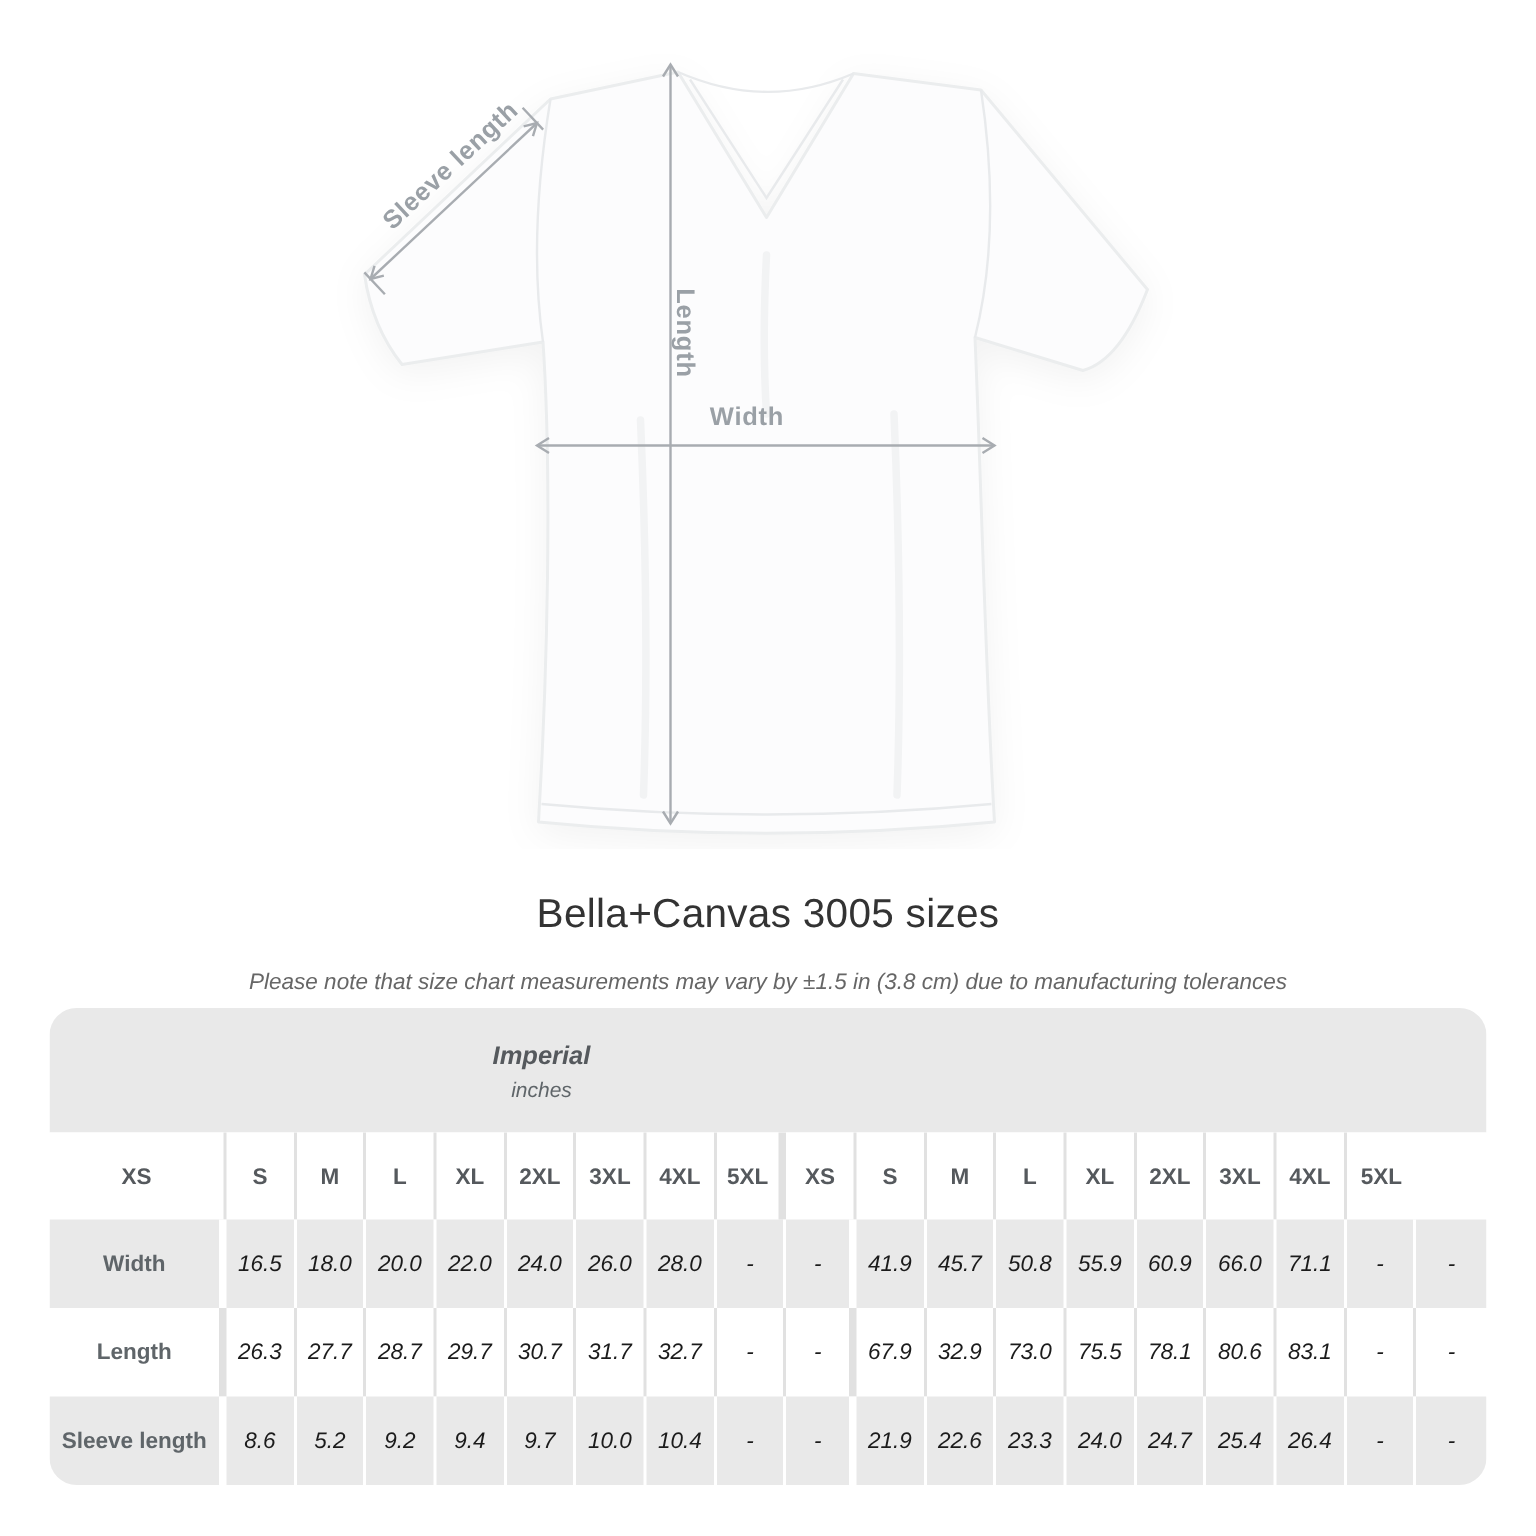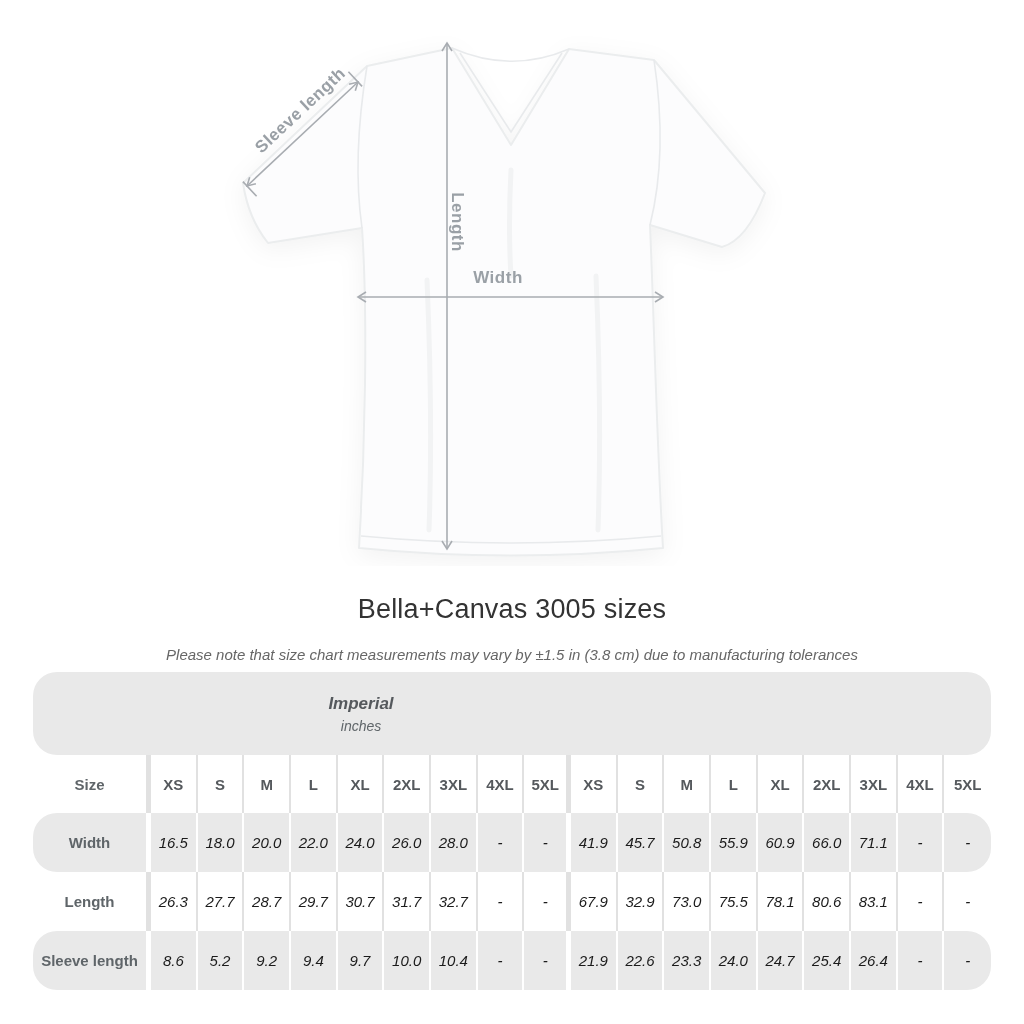--- a/index.html
+++ b/index.html
@@ -23,21 +23,21 @@
              font-size:17px;font-weight:bold;letter-spacing:.5px;}
 
   
   .caption{position:absolute;left:0;top:594px;width:1024px;text-align:center;}
   .caption h1{font-size:27px;font-weight:normal;color:var(--title-text);letter-spacing:.2px;}
   .caption p{margin-top:21px;font-size:15px;font-style:italic;color:var(--subtitle-text);}
 
   
   .table-wrap{position:absolute;left:33px;top:672px;width:958px;border-radius:18px;
               overflow:hidden;}
-  .trow{display:grid;grid-template-columns:118px repeat(18,1fr);border-radius:24px;}
+  .trow{display:grid;grid-template-columns:118px repeat(18,1fr);}
   .band{height:83px;background:var(--table-gray);}
   .bgroup{display:flex;flex-direction:column;align-items:center;justify-content:center;gap:4px;}
   .gtitle{font-size:17px;font-weight:bold;font-style:italic;color:var(--header-text);}
   .gunit{font-size:14px;font-style:italic;color:var(--label-text);}
   .hdr{height:58px;}
   .drow{height:59px;}
   .c{display:flex;align-items:center;justify-content:center;
      border-right:2px solid var(--sep);}
   .trow .c:last-child{border-right:none;}
   .wsep{border-right-width:5px;}
@@ -99,21 +99,20 @@
 
   <div class="table-wrap">
       <div class="trow band">
         <div class="bspace"></div>
         <div class="bgroup" style="grid-column: 2 / span 9;">
           <div class="gtitle">Imperial</div>
           <div class="gunit">inches</div>
         </div>
       </div>
       <div class="trow row-white hdr">
-        <div class="c lab wsep">Size</div>
         <div class="c hdr-c">XS</div>
         <div class="c hdr-c">S</div>
         <div class="c hdr-c">M</div>
         <div class="c hdr-c">L</div>
         <div class="c hdr-c">XL</div>
         <div class="c hdr-c">2XL</div>
         <div class="c hdr-c">3XL</div>
         <div class="c hdr-c">4XL</div>
         <div class="c hdr-c wsep">5XL</div>
         <div class="c hdr-c">XS</div>

